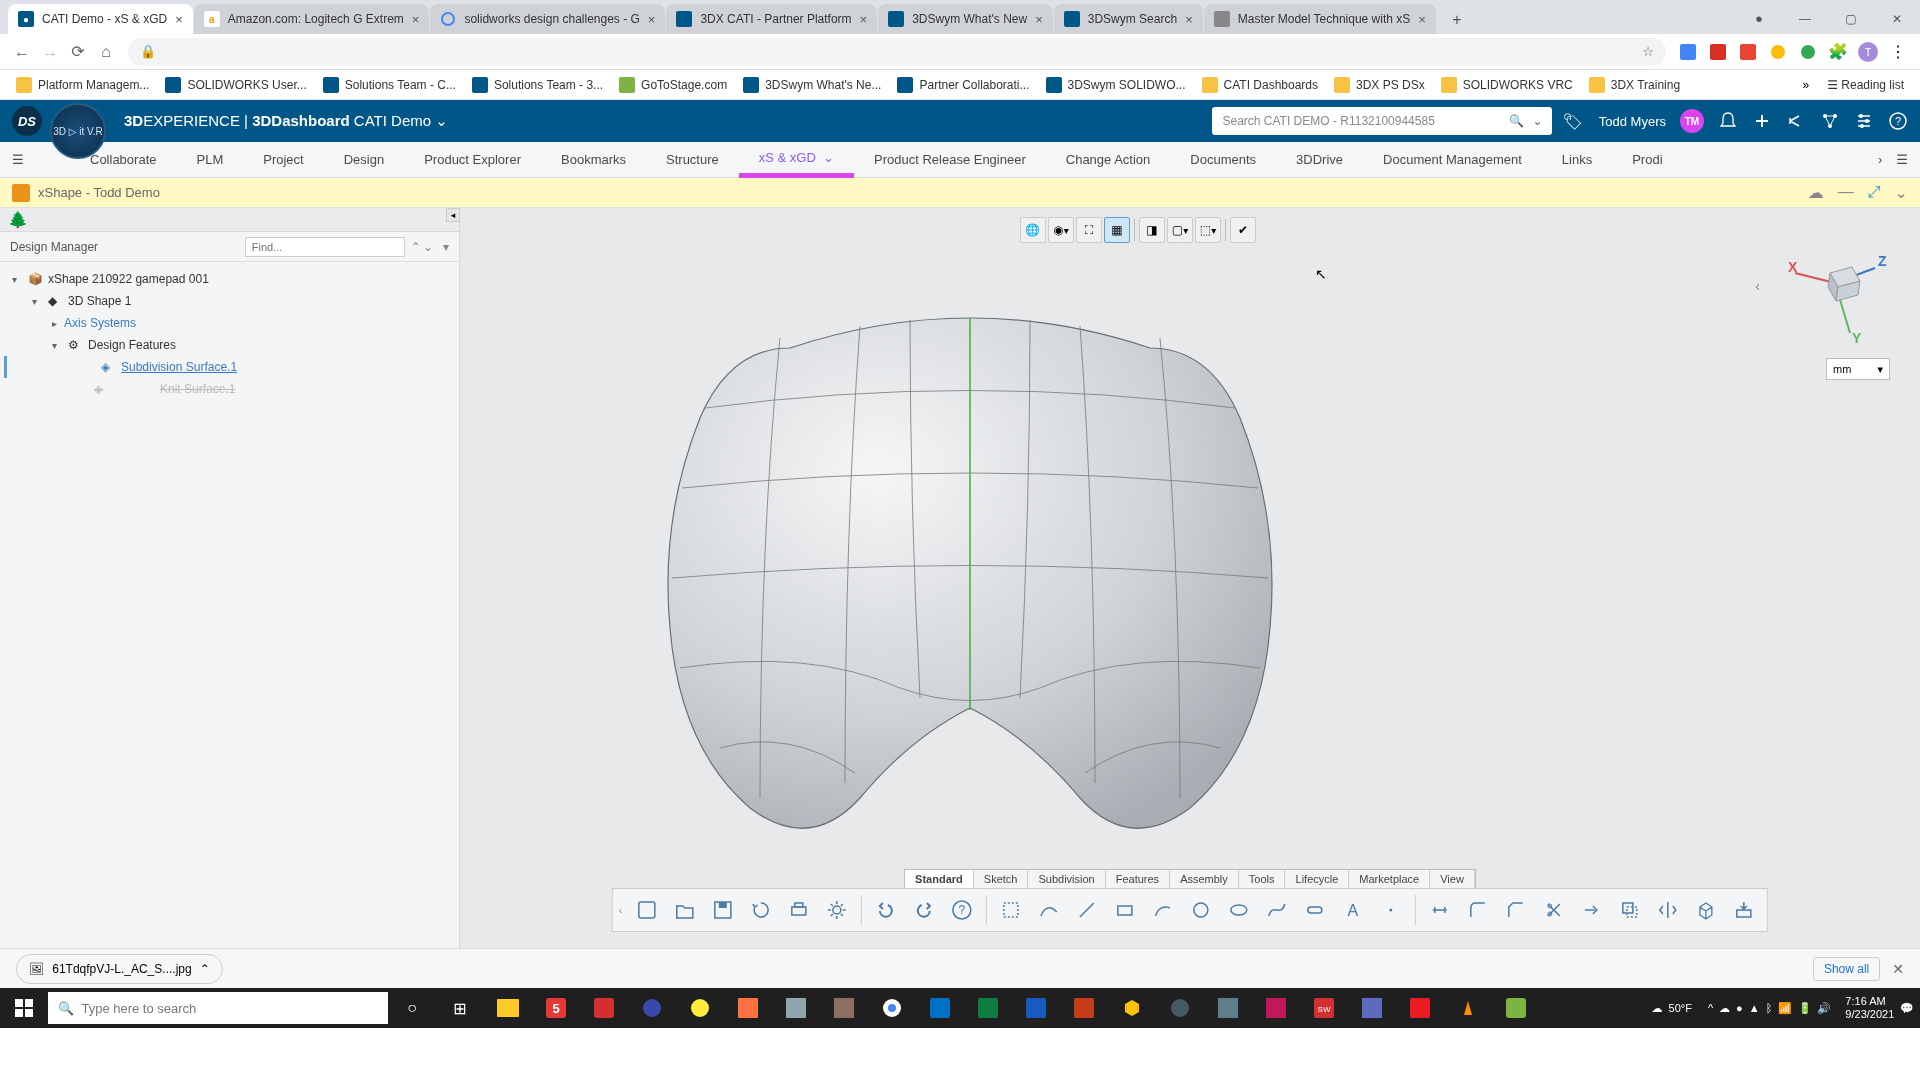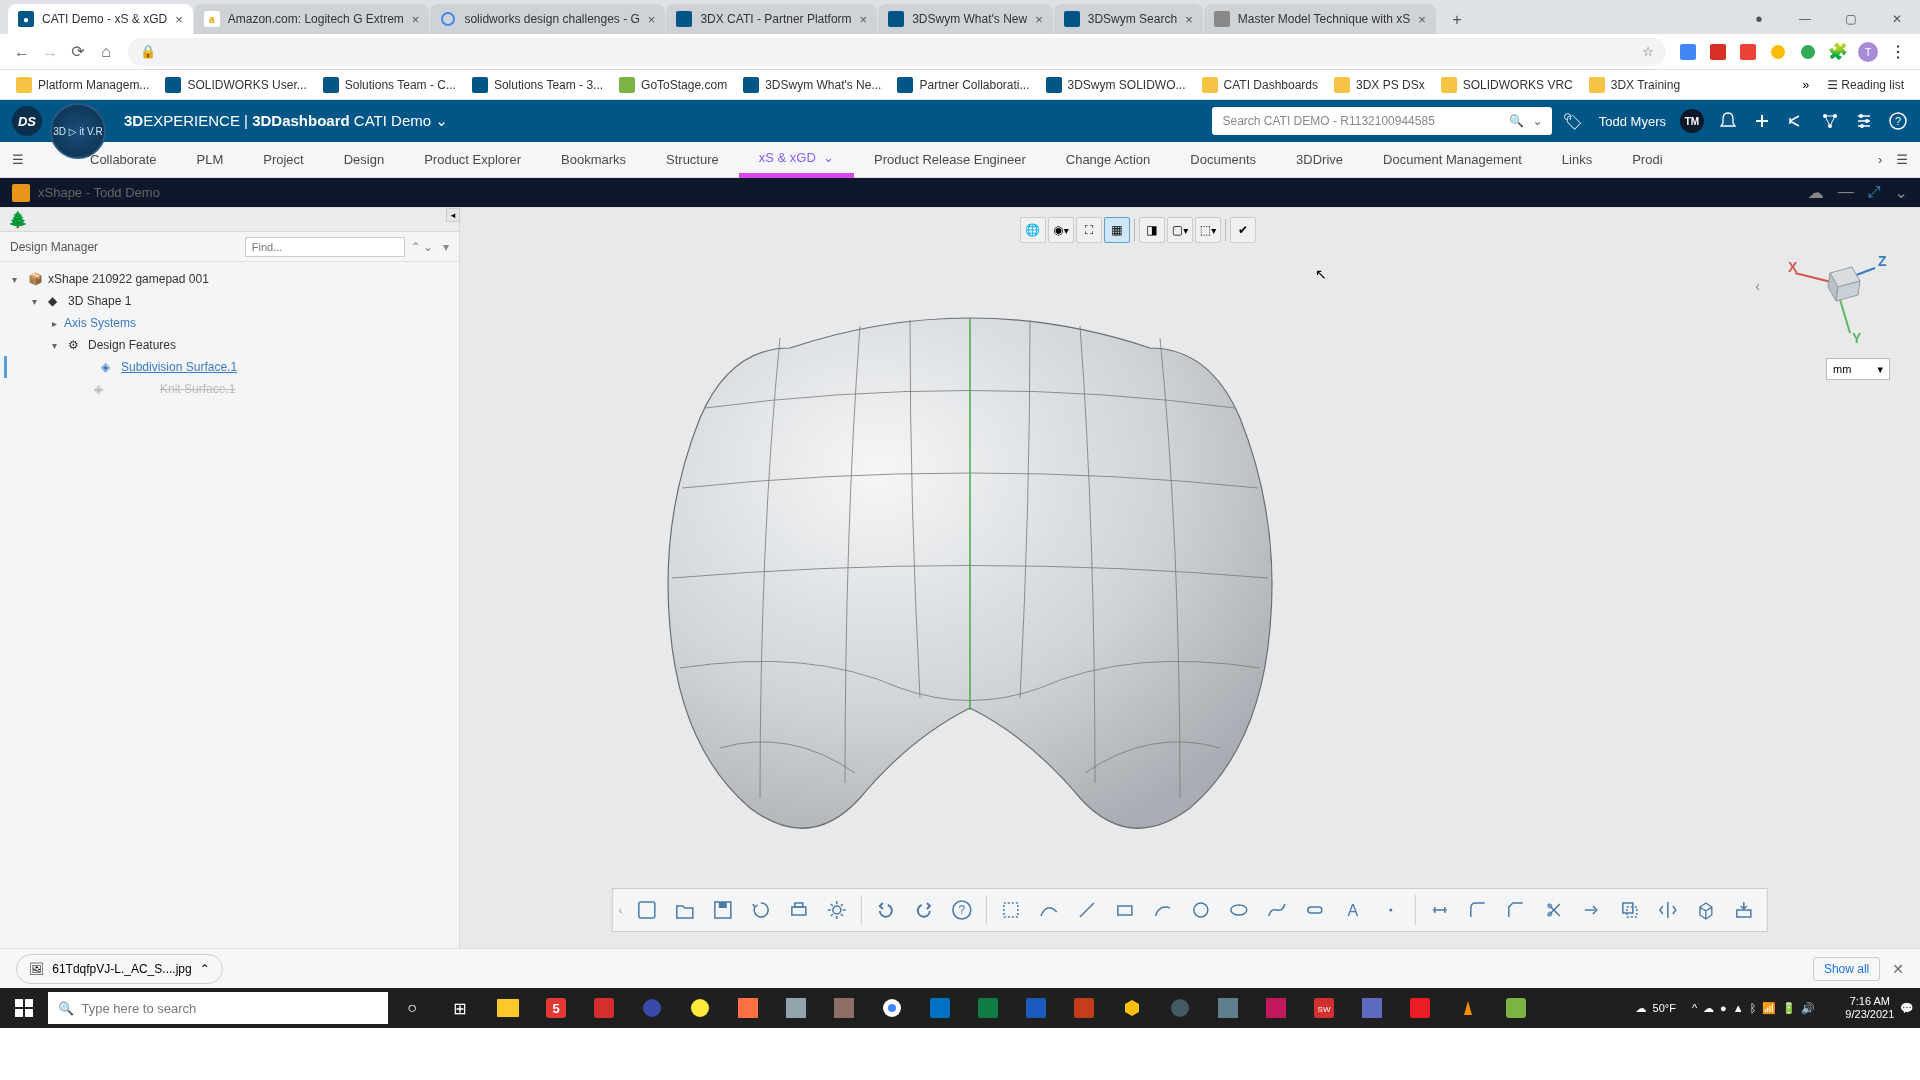--- a/index.html
+++ b/index.html
@@ -30,31 +30,31 @@
 
 .dx-header { height:42px; background:#005686; display:flex; align-items:center; color:#fff; padding:0 12px; }
 .dx-logo { width:30px; height:30px; border-radius:50%; background:#0b2e4a; display:flex; align-items:center; justify-content:center; font-size:13px; font-weight:bold; font-style:italic; }
 .compass { width:56px; height:56px; border-radius:50%; background:radial-gradient(circle,#1a4d7a,#0b2e4a); margin-left:8px; display:flex; align-items:center; justify-content:center; color:#cfe6f5; font-size:10px; position:relative; top:10px; z-index:5; border:2px solid #2a5a80; }
 .compass-inner { text-align:center; line-height:1.1; }
 .dx-title { margin-left:18px; font-size:15px; }
 .dx-title b { font-weight:600; }
 .dx-search { margin-left:auto; width:340px; height:28px; background:#fff; border-radius:3px; display:flex; align-items:center; padding:0 10px; color:#888; font-size:12px; }
 .dx-right { display:flex; align-items:center; gap:14px; margin-left:16px; }
 .dx-right .user { color:#fff; font-size:13px; }
-.dx-avatar { width:24px; height:24px; border-radius:50%; background:#0f172a; display:flex; align-items:center; justify-content:center; font-size:10px; font-weight:bold; }
+.dx-avatar { width:24px; height:24px; border-radius:50%; background:#d946ef; display:flex; align-items:center; justify-content:center; font-size:10px; font-weight:bold; }
 .dx-icon { width:20px; height:20px; display:flex; align-items:center; justify-content:center; }
 
 .dx-nav { height:36px; background:#f5f6f7; display:flex; align-items:center; padding-left:70px; border-bottom:1px solid #ddd; color:#4a4a4a; font-size:13px; }
 .dx-nav .collapse { position:absolute; left:12px; }
 .dx-nav-item { padding:0 20px; height:36px; display:flex; align-items:center; cursor:pointer; }
 .dx-nav-item.active { color:#8b5cf6; border-bottom:5px solid #d946ef; }
 .dx-nav-right { margin-left:auto; display:flex; align-items:center; padding-right:12px; }
 
 
-.xs-header { height:30px; background:#0f172a; display:flex; align-items:center; padding:0 12px; border-bottom:1px solid #e0e0e0; }
+.xs-header { height:30px; background:#fef9c3; display:flex; align-items:center; padding:0 12px; border-bottom:1px solid #e0e0e0; }
 .xs-header .xicon { width:18px; height:18px; background:#e8941a; border-radius:2px; margin-right:8px; }
 .xs-header .title { font-size:13px; color:#666; }
 .xs-header .rctl { margin-left:auto; display:flex; gap:14px; color:#888; }
 
 
 .workspace { position:relative; height:740px; background:#e8e9ea; display:flex; }
 .tree-panel { width:460px; background:#f4f5f6; border-right:1px solid #d8d8d8; position:relative; }
 .tree-collapse { position:absolute; right:-1px; top:0; width:14px; height:14px; background:#e6e6e6; border:1px solid #ccc; font-size:9px; display:flex; align-items:center; justify-content:center; }
 .tree-hdr { height:24px; background:#eaebec; border-bottom:1px solid #d8d8d8; display:flex; align-items:center; padding:0 8px; }
 .dm-row { height:30px; display:flex; align-items:center; padding:0 10px; font-size:12px; color:#555; border-bottom:1px solid #e0e0e0; }
@@ -96,21 +96,21 @@
 .dl-close { margin-left:12px; font-size:14px; color:#666; }
 
 
 .taskbar { height:40px; background:#1f1f1f; display:flex; align-items:center; color:#fff; }
 .start-btn { width:48px; height:40px; display:flex; align-items:center; justify-content:center; }
 .win-search { width:340px; height:32px; background:#fff; color:#777; display:flex; align-items:center; padding:0 10px; font-size:13px; margin-left:0; }
 .task-icons { display:flex; height:40px; }
 .task-icon { width:48px; height:40px; display:flex; align-items:center; justify-content:center; }
 .tray { margin-left:auto; display:flex; align-items:center; gap:6px; padding-right:6px; font-size:11px; }
 .tray .weather { display:flex; align-items:center; gap:6px; margin-right:10px; }
-.tray .clock { text-align:center; line-height:1.2; margin-left:24px; }
+.tray .clock { text-align:left; line-height:1.2; margin-left:8px; }
 
 svg { display:block; }
 </style>
 </head>
 <body>
 
 <div class="browser-tabs">
   <div class="browser-tab">
     <div class="favicon" style="background:#005686;color:#fff">●</div>
     <div class="title">CATI Demo - xS &amp; xGD</div>
@@ -465,20 +465,31 @@
         <path d="M250 48 Q235 250 235 505" fill="none" stroke="#777" stroke-width="0.8"></path>
         <path d="M470 48 Q485 250 485 505" fill="none" stroke="#777" stroke-width="0.8"></path>
         <path d="M550 60 Q570 260 570 520" fill="none" stroke="#777" stroke-width="0.8"></path>
         <path d="M300 42 Q300 230 310 420" fill="none" stroke="#777" stroke-width="0.8"></path>
         <path d="M420 42 Q420 230 410 420" fill="none" stroke="#777" stroke-width="0.8"></path>
 
         <line x1="360" y1="40" x2="360" y2="432" stroke="#4caf50" stroke-width="1.6"></line>
       </svg>
     </div>
 
+    <div class="tool-tabs">
+      <div class="tool-tab active">Standard</div>
+      <div class="tool-tab">Sketch</div>
+      <div class="tool-tab">Subdivision</div>
+      <div class="tool-tab">Features</div>
+      <div class="tool-tab">Assembly</div>
+      <div class="tool-tab">Tools</div>
+      <div class="tool-tab">Lifecycle</div>
+      <div class="tool-tab">Marketplace</div>
+      <div class="tool-tab">View</div>
+    </div>
 
     <div class="tool-toolbar">
       <span style="font-size:10px;color:#888;margin-right:4px">‹</span>
       <div class="tb-btn">
           <svg width="24" height="24">
             <rect x="4" y="4" width="16" height="16" fill="none" stroke="#4a7ba6" stroke-width="1.5" rx="2"></rect>
           </svg>
         </div>
       <div class="tb-btn">
           <svg width="24" height="24">

